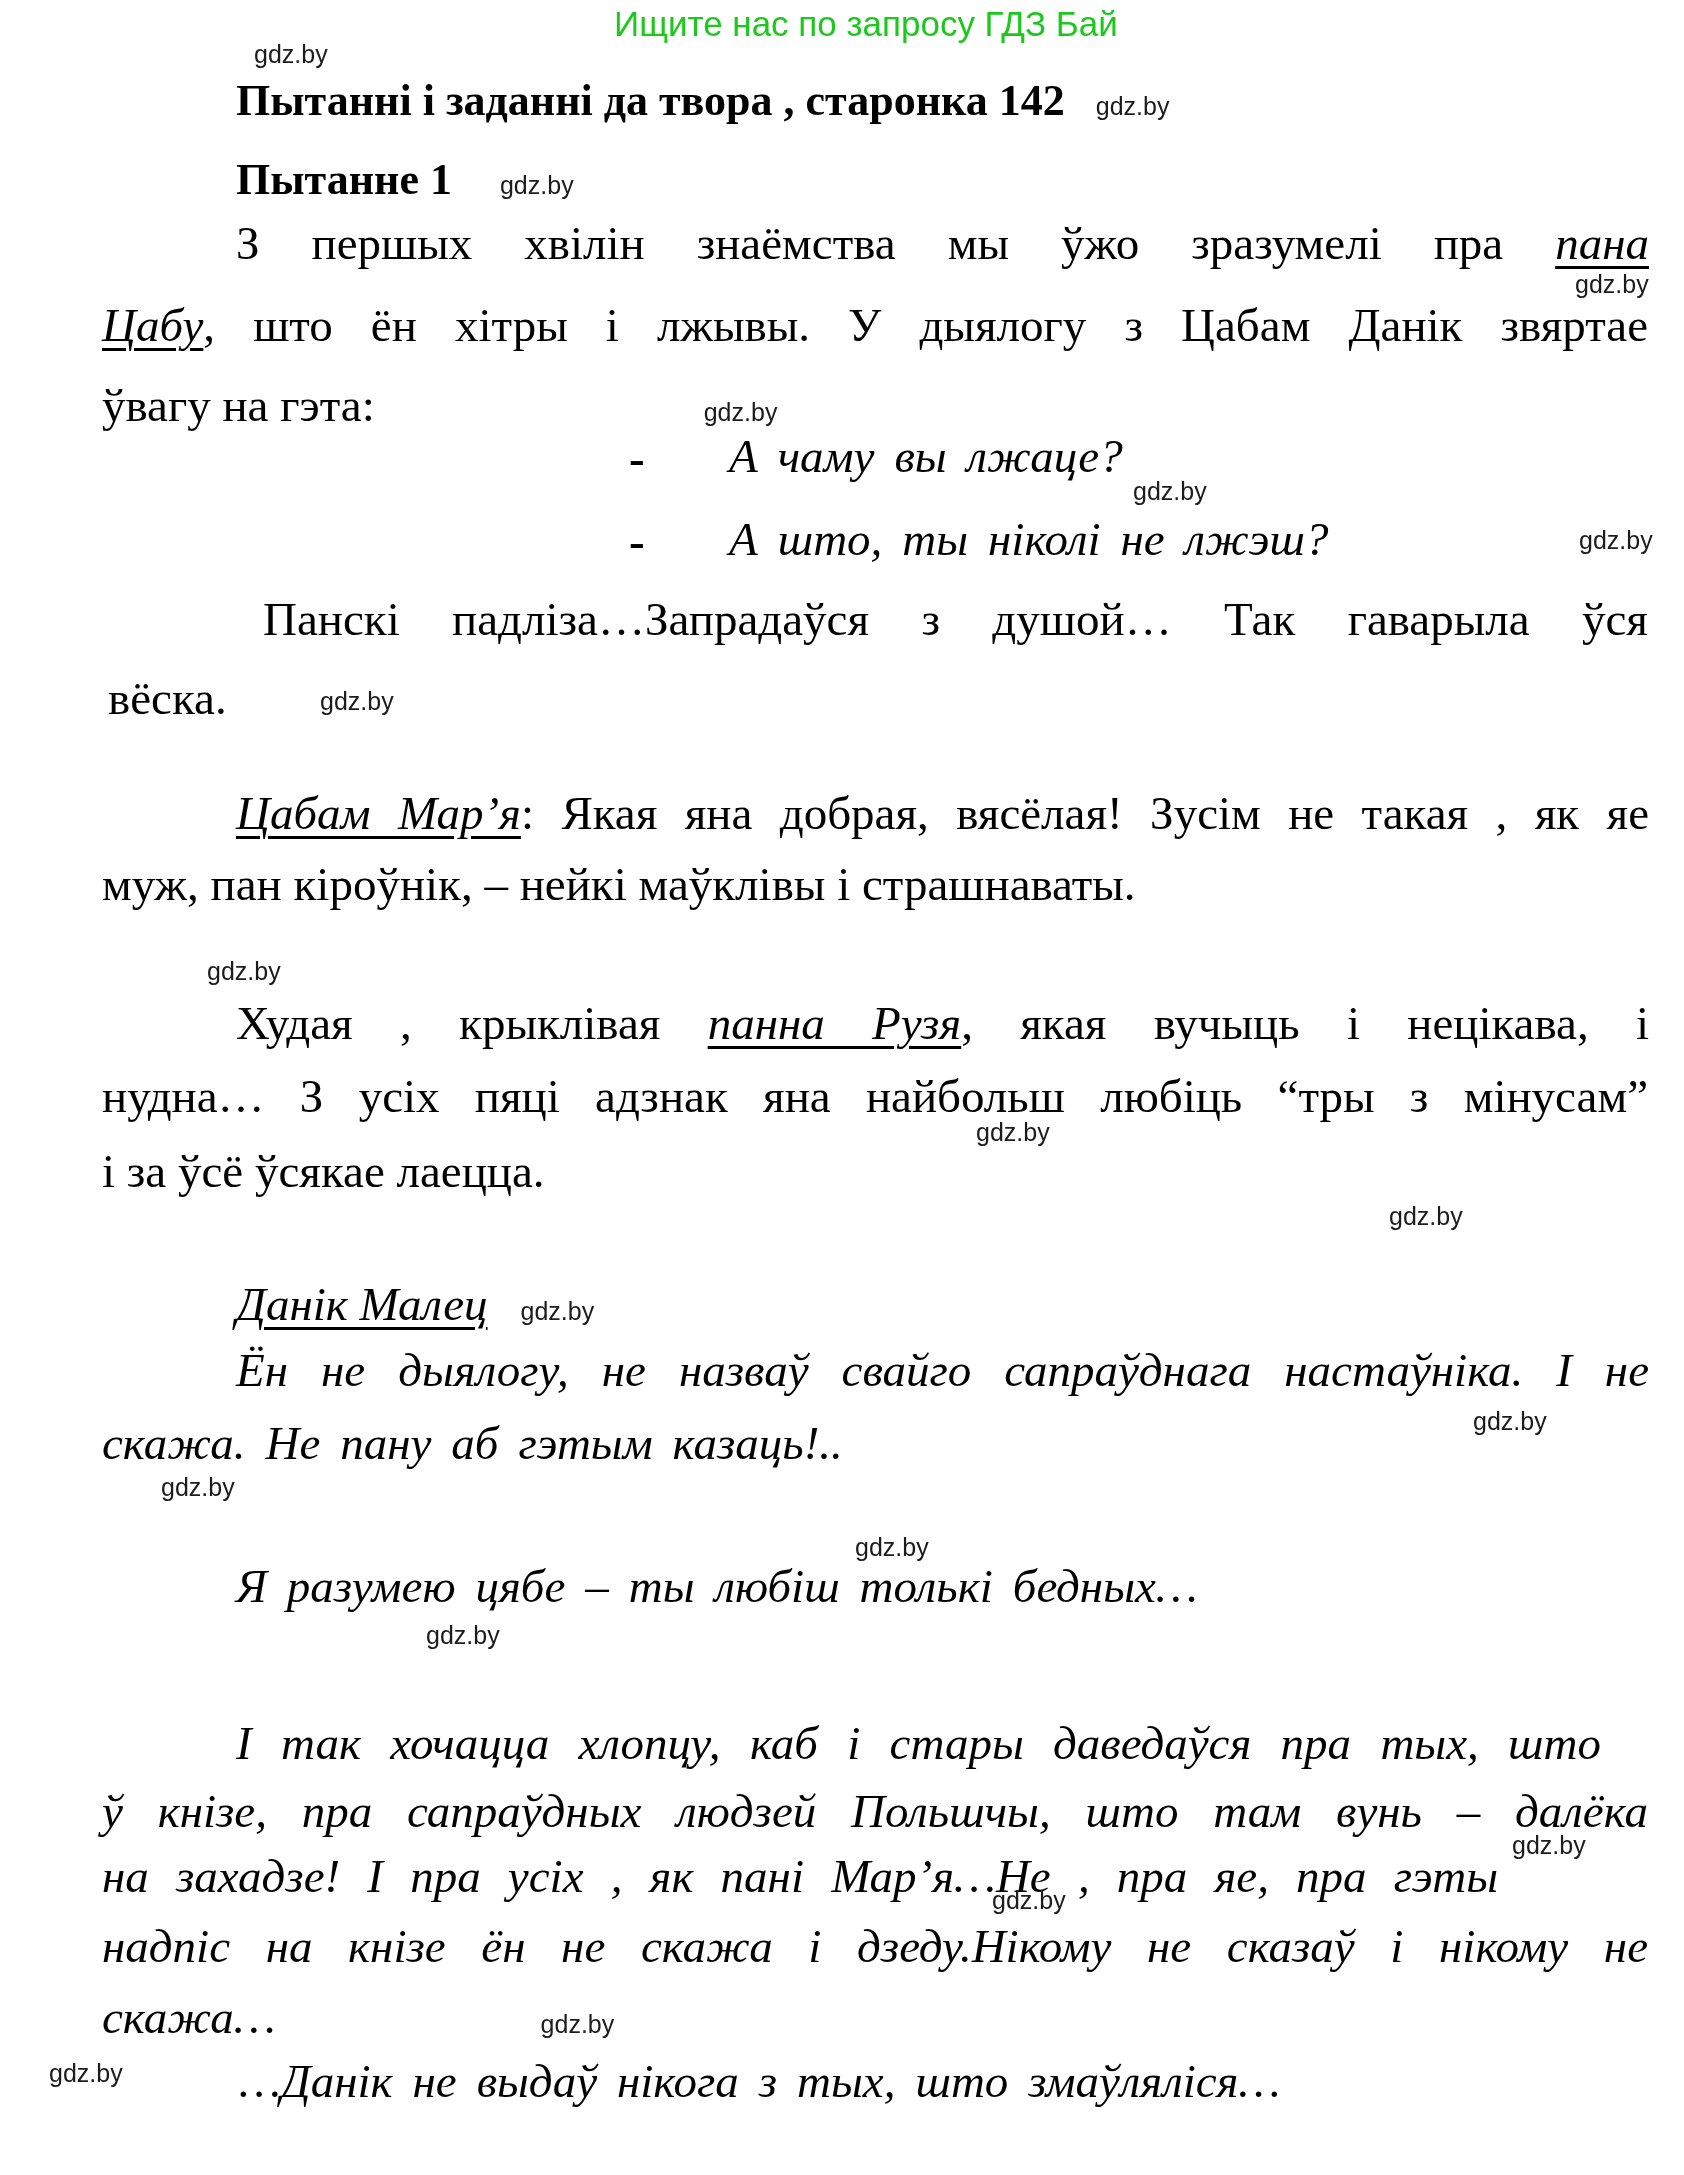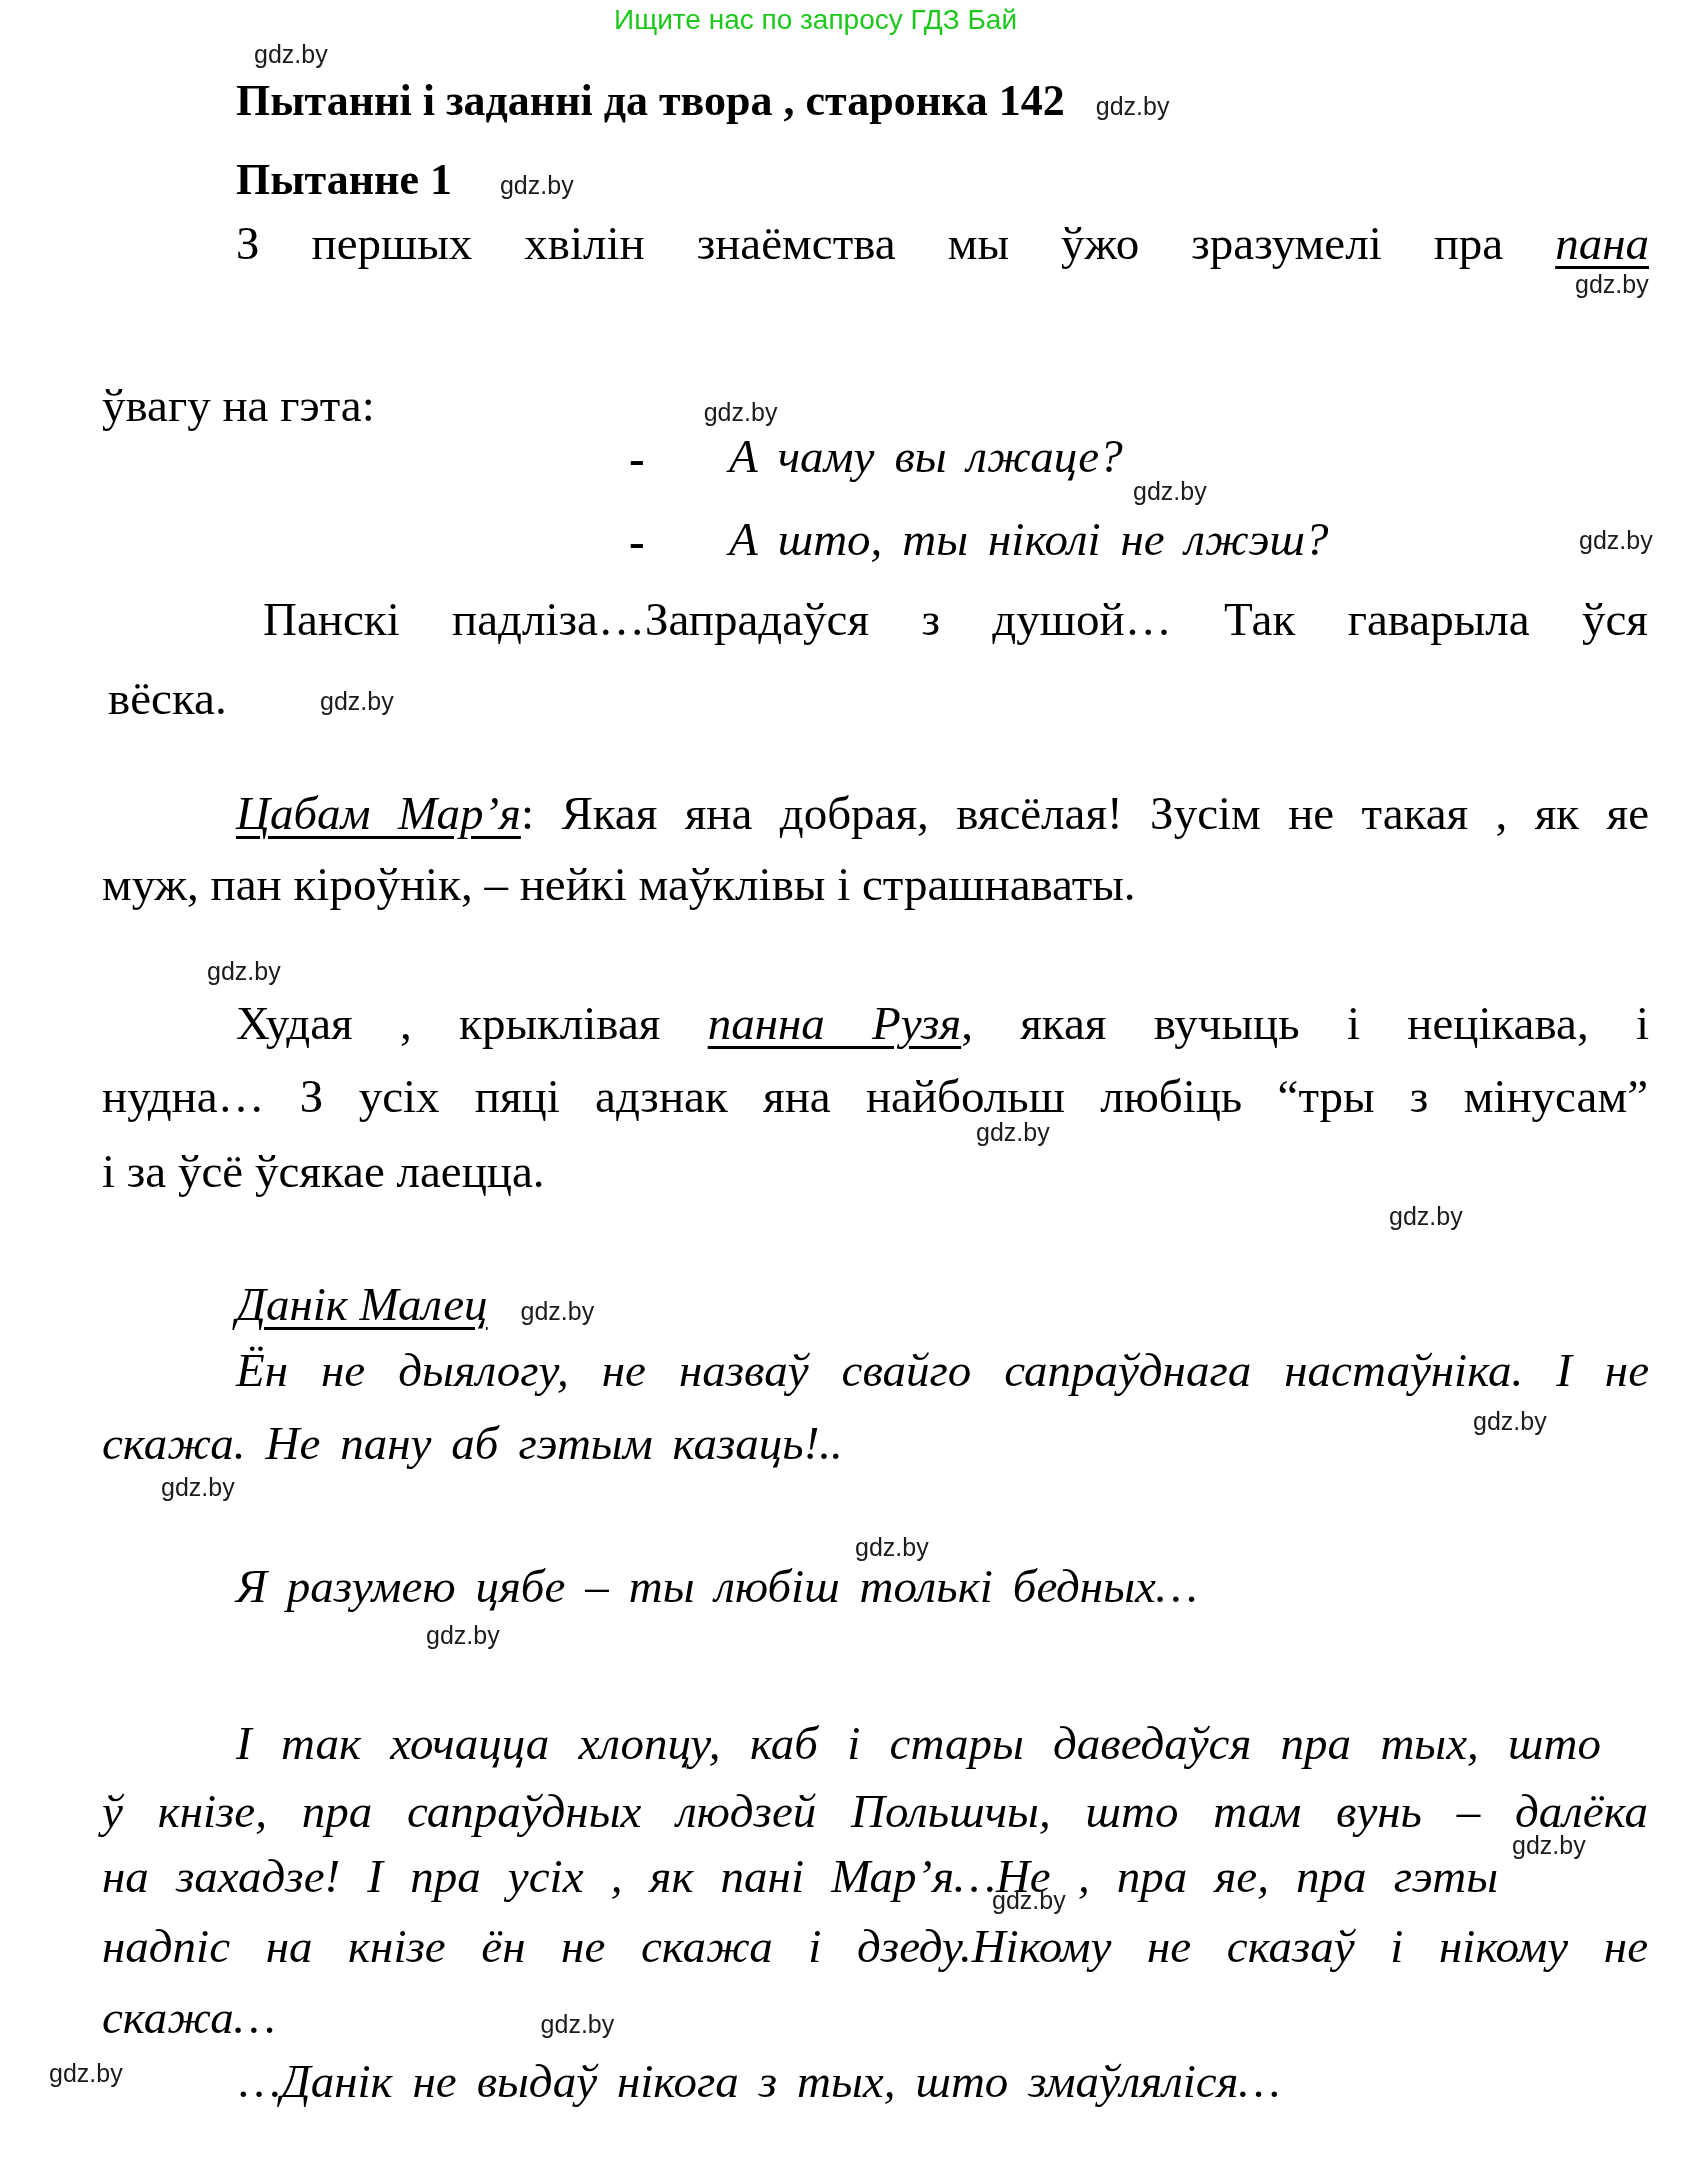--- a/index.html
+++ b/index.html
@@ -10,41 +10,42 @@
   .b{font-weight:bold;font-size:44px;line-height:51px;}
   .it{font-style:italic;}
   .ws{word-spacing:8.2px;}
   .u{text-decoration:underline;text-decoration-thickness:3.2px;text-underline-offset:7.3px;}
   .wm{position:absolute;font-family:"Liberation Sans",sans-serif;font-size:25px;
       color:#1c1c1c;line-height:1;font-style:normal;}
   .wmi{display:inline-block;font-family:"Liberation Sans",sans-serif;font-size:25px;
       color:#1c1c1c;font-style:normal;font-weight:normal;text-decoration:none;
       vertical-align:baseline;}
   .promo{position:absolute;left:614px;top:3.7px;font-family:"Liberation Sans",sans-serif;
-      font-size:28px;color:#1dc81d;white-space:nowrap;}
+      font-size:35px;color:#1dc81d;white-space:nowrap;}
   .dash{position:absolute;font-size:47px;font-weight:bold;}
   .footer{position:absolute;left:0;top:2138px;width:1685px;text-align:center;
       font-family:"Liberation Sans",sans-serif;font-size:27.4px;color:#5a2d8f;white-space:nowrap;}
 </style>
 </head>
 <body>
 
 <div class="page">
 
   <div class="promo">Ищите нас по запросу ГДЗ Бай</div>
 
   <div class="wm" style="left:254px;top:42px;">gdz.by</div>
 
   <div class="ln b" style="left:236px;top:75px;"><span>Пытанні і заданні да твора , старонка 142</span><span class="wmi" style="margin-left:31px;">gdz.by</span></div>
 
   <div class="ln b" style="left:236px;top:154px;"><span>Пытанне 1</span><span class="wmi" style="margin-left:48px;">gdz.by</span></div>
 
   <div class="ln just" style="left:236px;top:216px;width:1413px;"><span>З першых хвілін знаёмства мы ўжо зразумелі пра </span><span class="it u">пана</span></div>
   <div class="wm" style="left:1575px;top:272px;">gdz.by</div>
 
+  <div class="ln just" style="left:102px;top:298px;width:1546px;"><span class="it u">Цабу</span><span>, што ён хітры і лжывы. У дыялогу з Цабам Данік звяртае</span></div>
 
   <div class="ln" style="left:102px;top:378px;"><span>ўвагу на гэта:</span><span class="wmi" style="margin-left:329px;">gdz.by</span></div>
 
   <div class="dash" style="left:629px;top:431px;">-</div>
   <div class="ln it ws" style="left:729px;top:429px;">А чаму вы лжаце?</div>
   <div class="wm" style="left:1133px;top:479px;">gdz.by</div>
 
   <div class="dash" style="left:629px;top:514px;">-</div>
   <div class="ln it ws" style="left:729px;top:512px;">А што, ты ніколі не лжэш?</div>
   <div class="wm" style="left:1579px;top:528px;">gdz.by</div>

